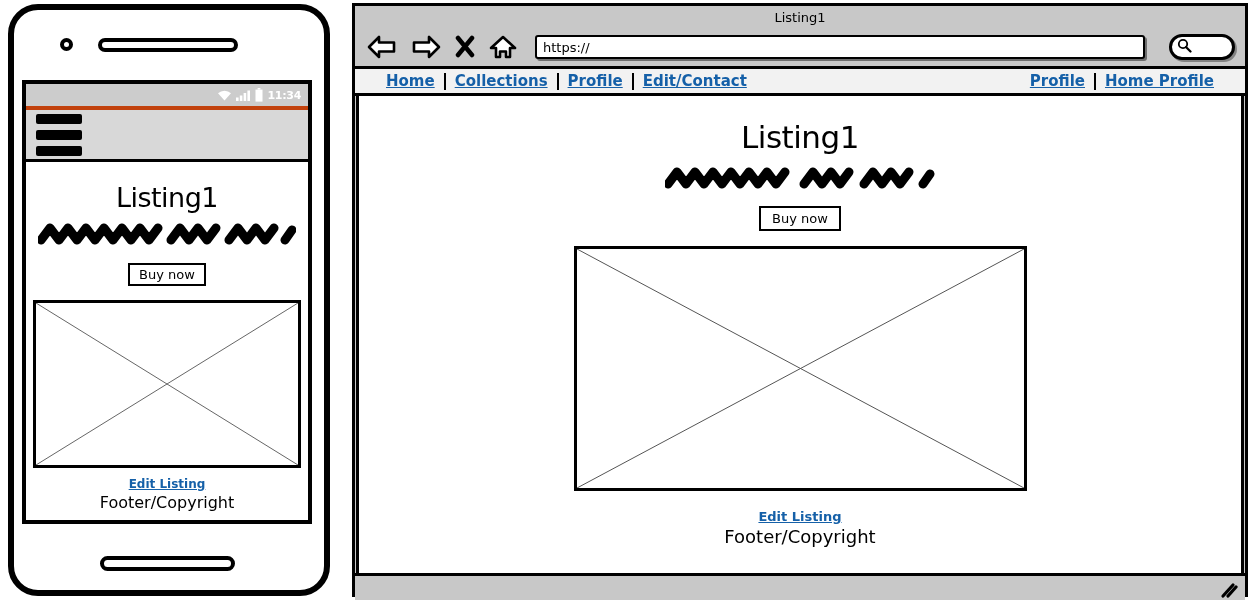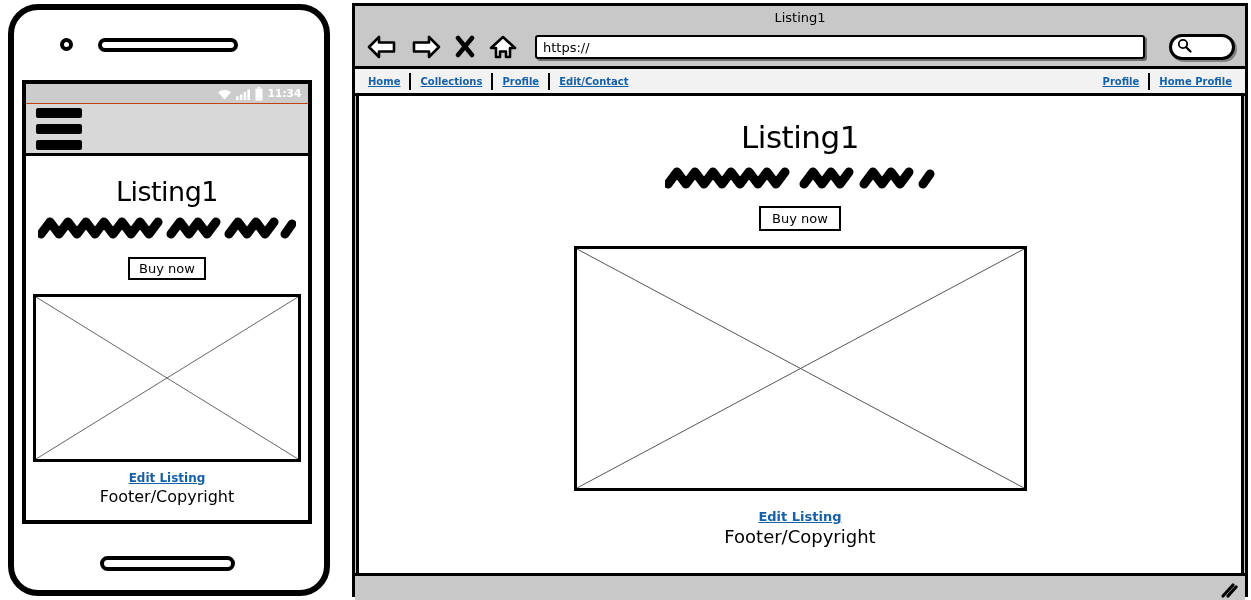--- a/index.html
+++ b/index.html
@@ -42,26 +42,26 @@
 
   
   .screen {
     position: absolute; left: 8px; top: 70px;
     width: 290px; height: 444px;
     border: 4px solid #000;
     background: #fff;
     overflow: hidden;
   }
   .statusbar {
-    height: 20px;
+    height: 26px;
     background: #cccccc;
     display: flex; align-items: center; justify-content: flex-end;
     padding-right: 7px;
     gap: 4px;
-    border-bottom: 1px solid #c2410c;
+    border-bottom: 4px solid #c2410c;
   }
   .sb-time {
     font-size: 11px; font-weight: bold; color: #ffffff;
     font-family: "DejaVu Sans", sans-serif;
     letter-spacing: -0.3px;
   }
   .sb-icon { display: inline-flex; align-items: flex-end; }
 
   .appbar {
     height: 52px;
@@ -156,22 +156,22 @@
     border-radius: 14px;
     display: flex; align-items: center;
     padding-left: 5px;
     box-shadow: 2px 2px 0 rgba(0,0,0,0.35);
   }
 
   .br-nav {
     height: 27px; background: #f2f2f2;
     border-bottom: 3px solid #000;
     display: flex; align-items: center;
-    padding: 0 4px;
-    font-size: 10px;
+    padding: 0 22px;
+    font-size: 15px;
   }
   .navlinks-left, .navlinks-right { display: flex; align-items: center; }
   .navlinks-right { margin-left: auto; }
   .navlink {
     color: #1560a8; text-decoration: underline;
     font-weight: bold; padding: 0 9px;
     font-family: "DejaVu Sans", sans-serif;
     white-space: nowrap;
   }
   .navsep {

